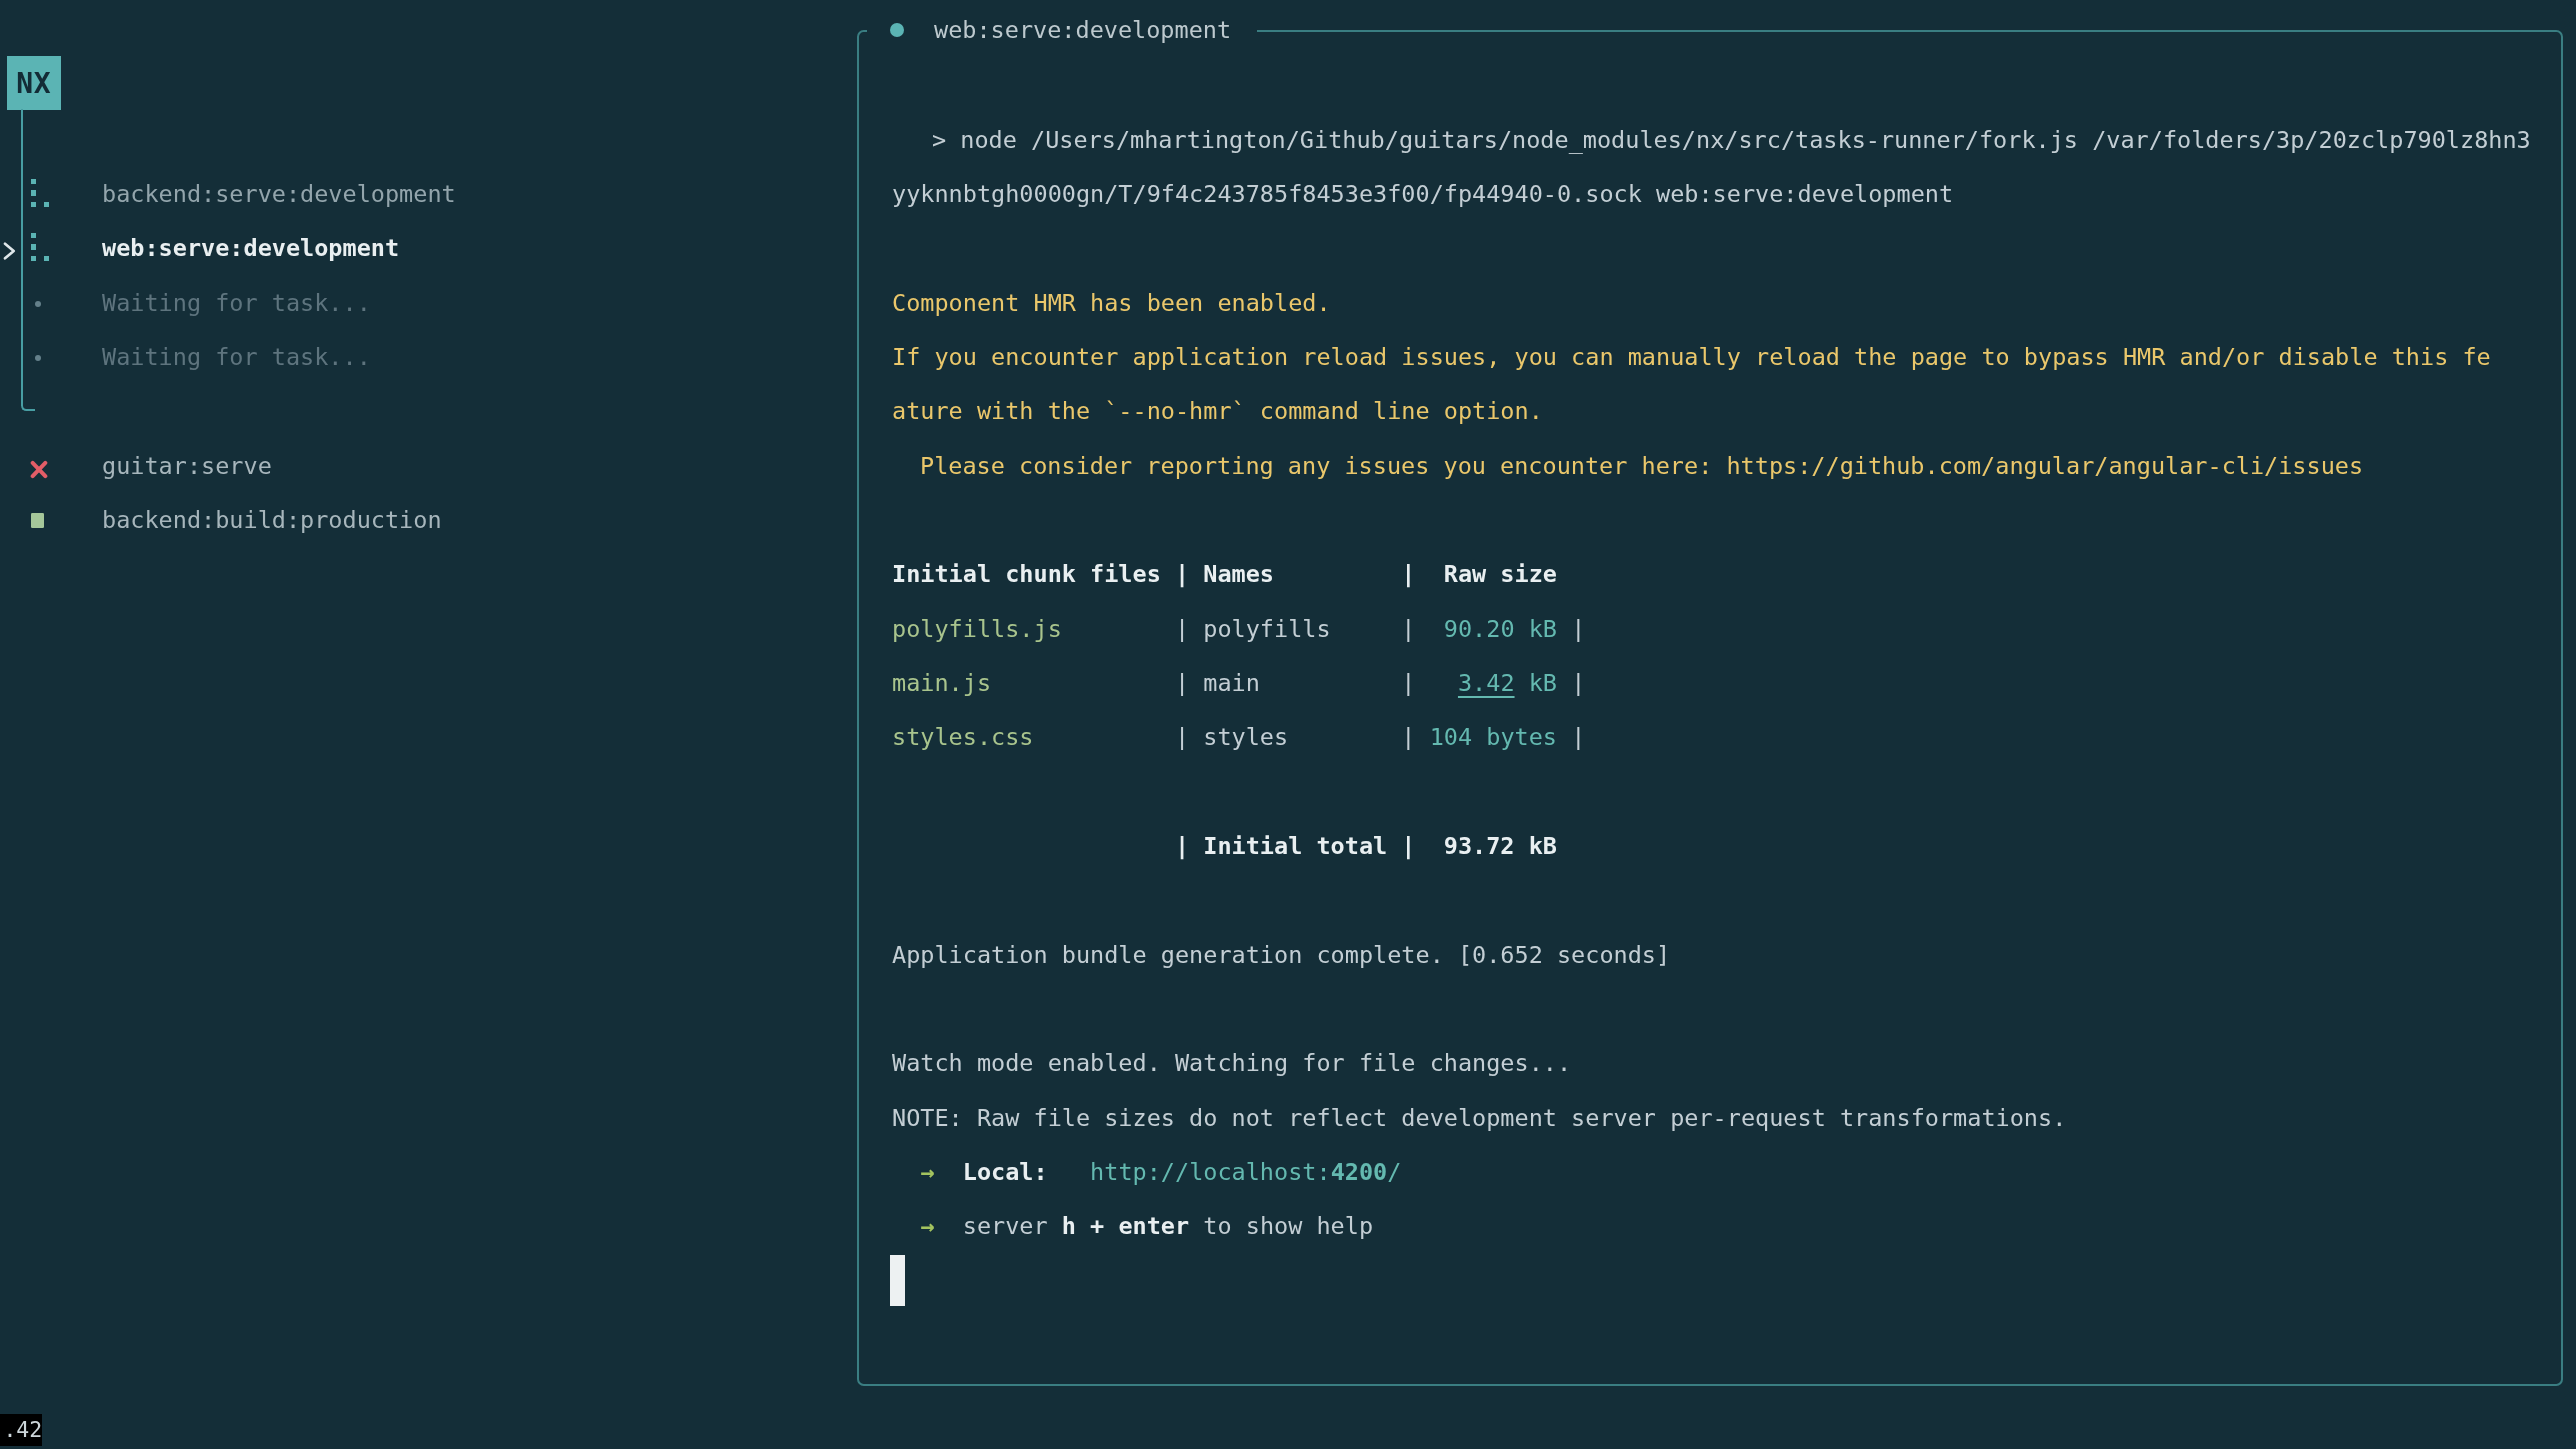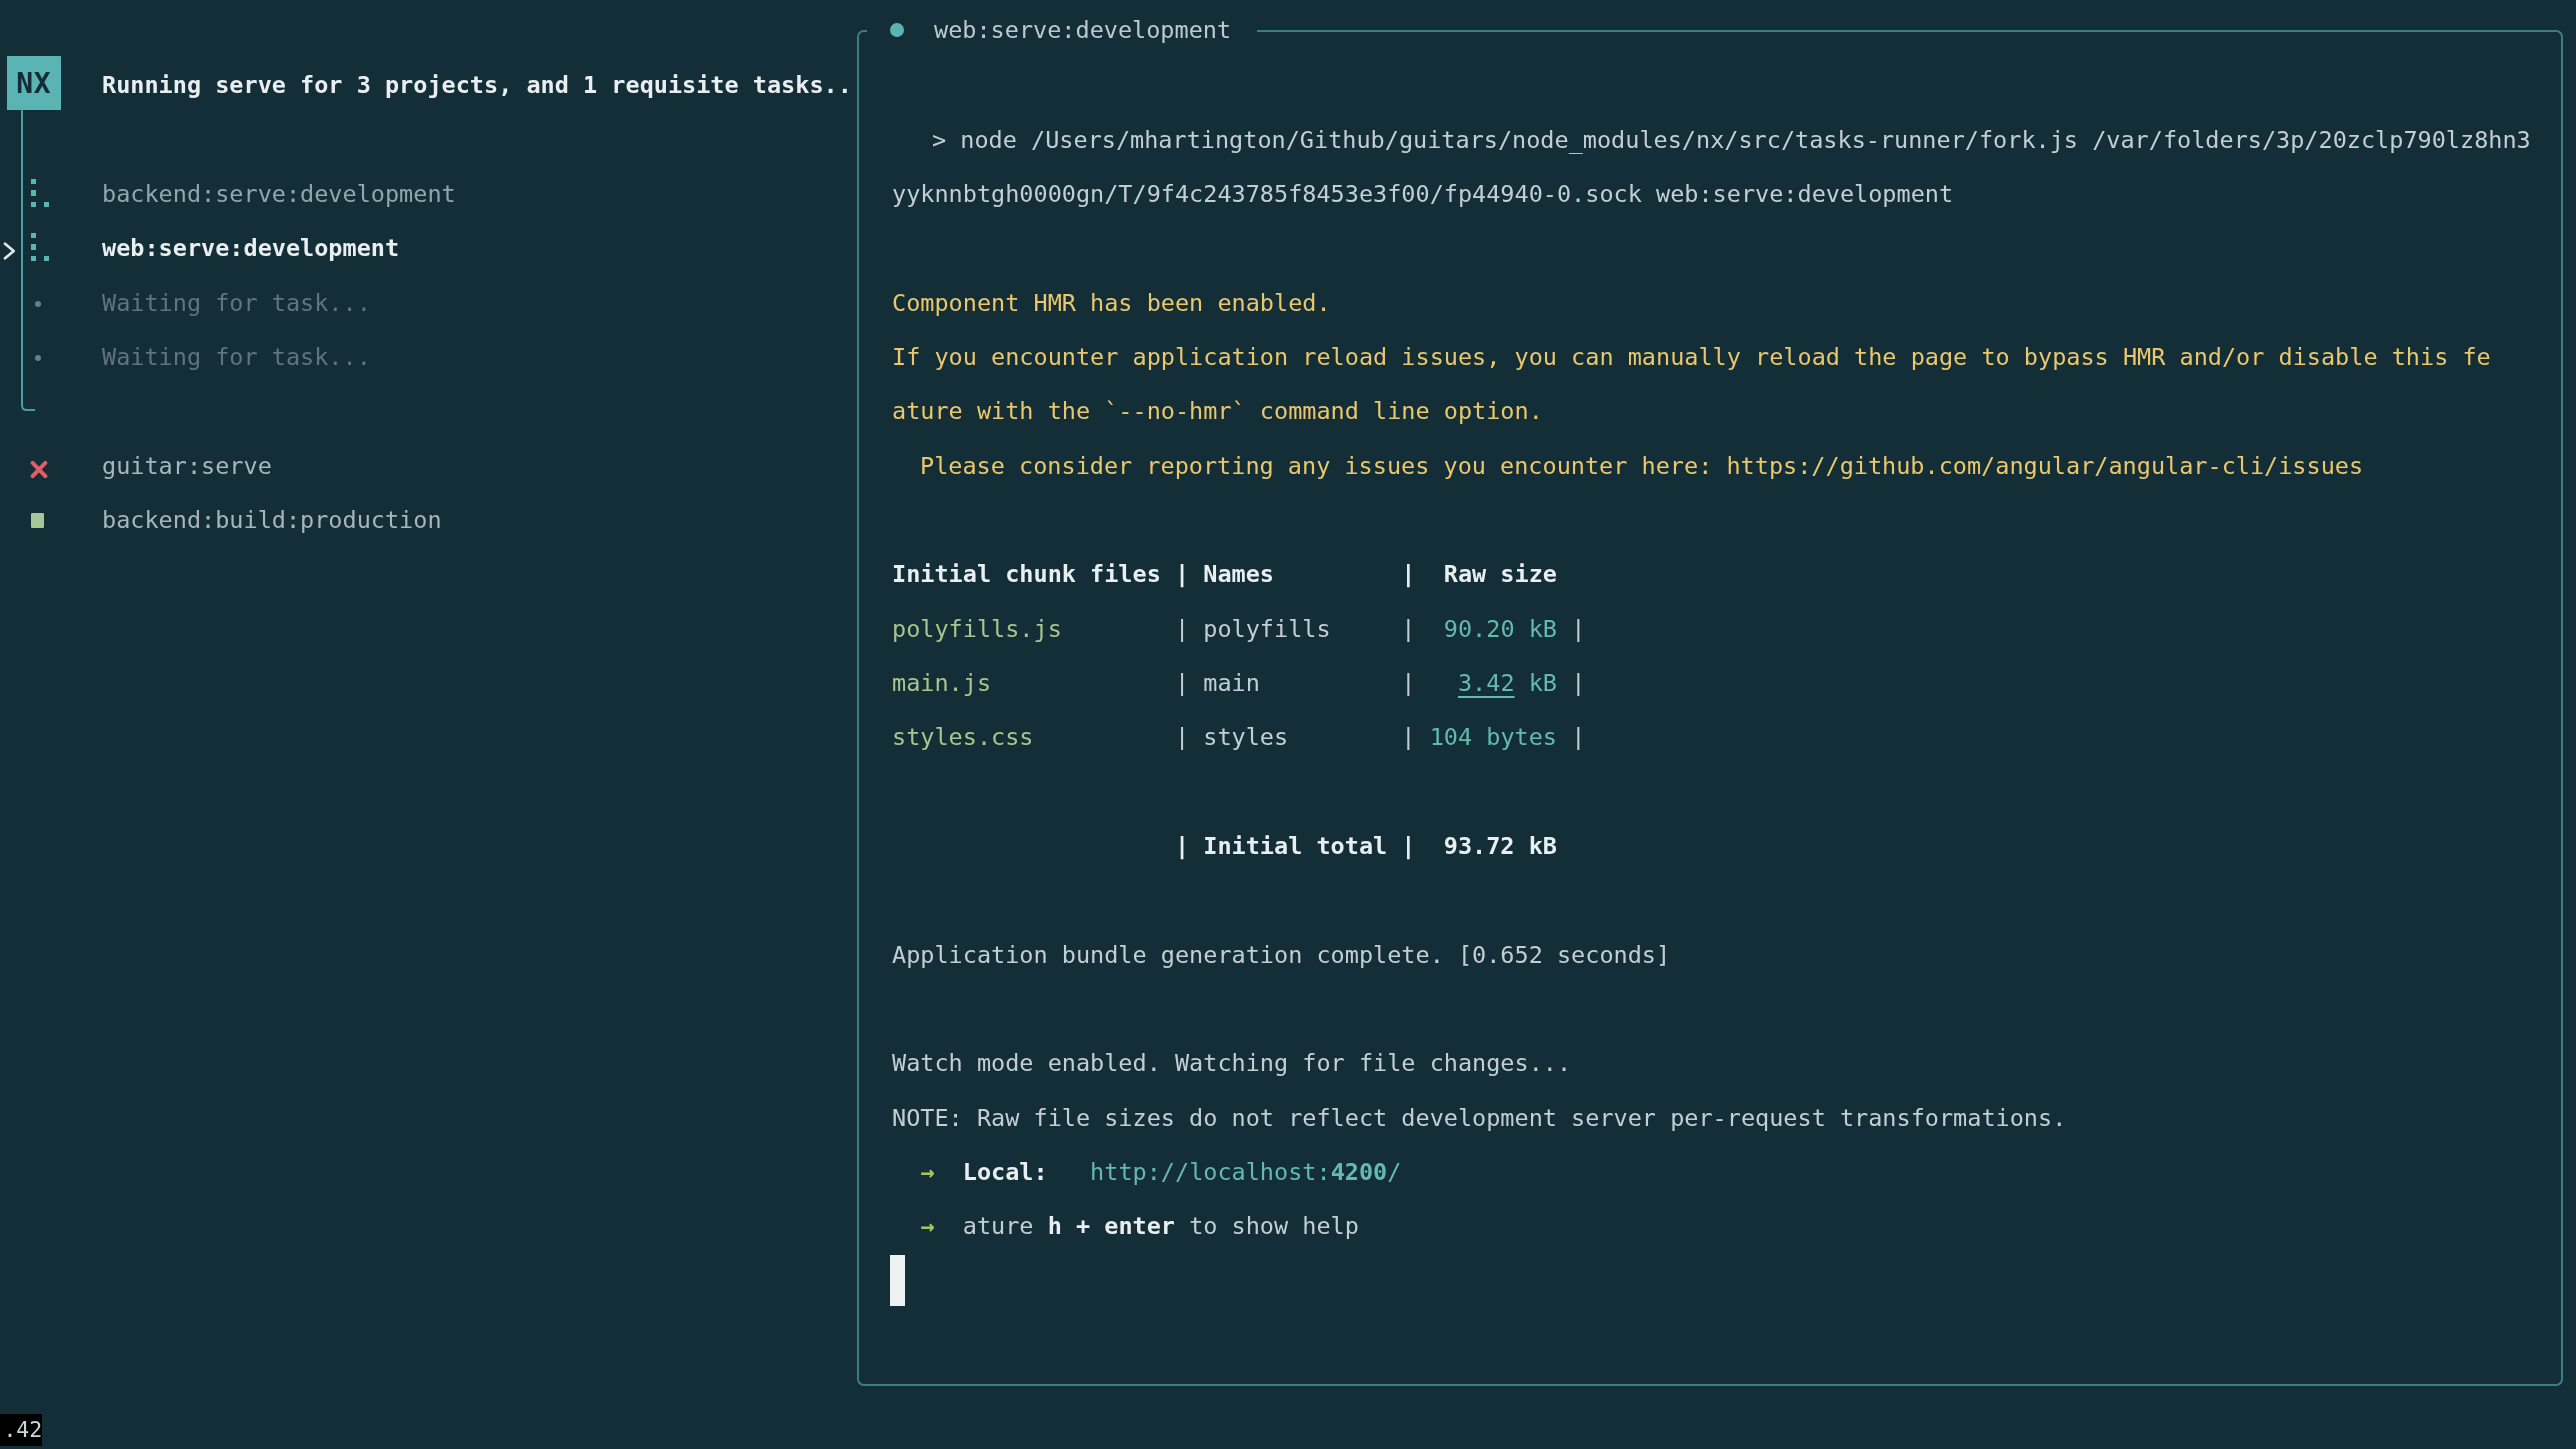--- a/index.html
+++ b/index.html
@@ -85,21 +85,20 @@
     position:absolute;left:0;top:1414px;min-width:38px;height:32px;background:#000;
     color:#cdd6da;font-size:21.5px;line-height:32px;padding-left:3.4px;box-sizing:border-box;
   }
 </style>
 </head>
 <body>
 
 <div class="screen">
 
   <div class="nx-badge">NX</div>
-  <div class="page-title">Running serve for 3 projects, and 1 requisite tasks..</div>
   <div class="connector"></div>
 
   <div id="task-list">
       <div class="task-row running" style="top: 167px;">
         <span class="spinner">
           <i></i>
           <i></i>
           <i></i>
           <i></i>
         </span>
@@ -159,21 +158,21 @@
       <div class="t-line" style="top: 656px;"><span class="s-file">main.js             </span><span class="s-out">| </span><span class="s-out">main          </span><span class="s-out">|</span><span class="s-size">   </span><span class="s-sizeu">3.42</span><span class="s-size"> kB</span><span class="s-out"> |</span></div>
       <div class="t-line" style="top: 710px;"><span class="s-file">styles.css          </span><span class="s-out">| </span><span class="s-out">styles        </span><span class="s-out">|</span><span class="s-size"> 104 bytes</span><span class="s-out"> |</span></div>
       <div class="t-line" style="top: 765px;"></div>
       <div class="t-line" style="top: 819px; text-align: right;"><span class="s-bold">                    | Initial total |  93.72 kB</span></div>
       <div class="t-line" style="top: 873px;"></div>
       <div class="t-line" style="top: 928px;"><span class="s-out">Application bundle generation complete. [0.652 seconds]</span></div>
       <div class="t-line" style="top: 982px;"></div>
       <div class="t-line" style="top: 1036px;"><span class="s-out">Watch mode enabled. Watching for file changes...</span></div>
       <div class="t-line" style="top: 1091px;"><span class="s-out">NOTE: Raw file sizes do not reflect development server per-request transformations.</span></div>
       <div class="t-line" style="top: 1145px;"><span class="s-out">  </span><span class="s-arrow">→</span><span class="s-out">  </span><span class="s-key">Local:</span><span class="s-out">   </span><span class="s-url">http://localhost:</span><span class="s-urlb">4200</span><span class="s-url">/</span></div>
-      <div class="t-line" style="top: 1199px;"><span class="s-out">  </span><span class="s-arrow">→</span><span class="s-out">  </span><span class="s-out">ature </span><span class="s-key">h + enter</span><span class="s-out"> to show help</span></div>
+      <div class="t-line" style="top: 1199px;"><span class="s-out">  </span><span class="s-arrow">→</span><span class="s-out">  </span><span class="s-out">server </span><span class="s-key">h + enter</span><span class="s-out"> to show help</span></div>
       <div class="t-line" style="top: 1254px;"></div>
     </div>
   <div class="cursor"></div>
 
 
   <div class="overlay">.42</div>
 
 </div>
 
 

